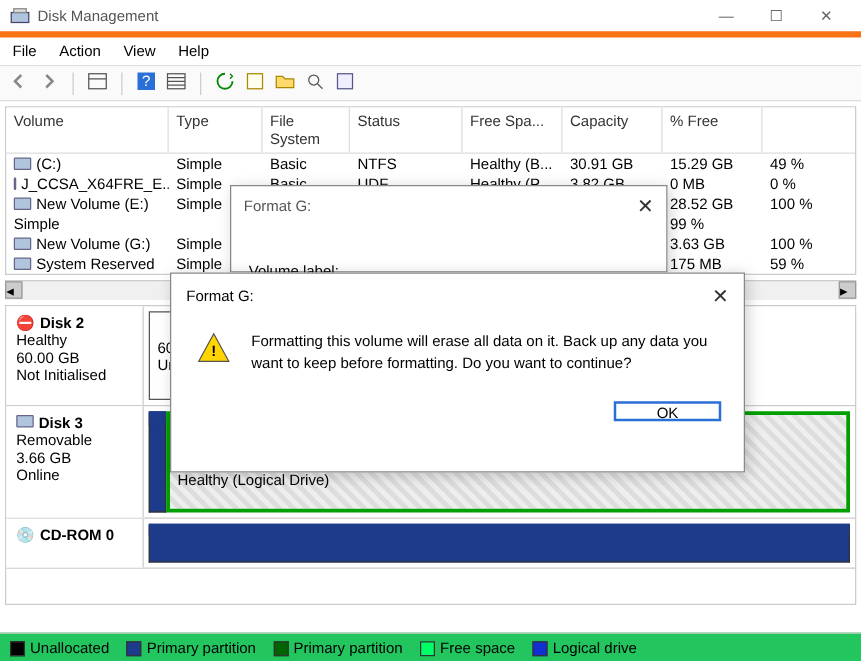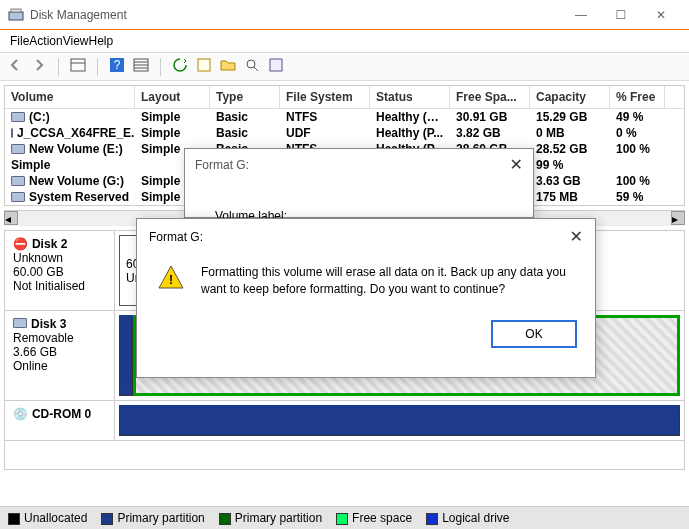--- a/index.html
+++ b/index.html
@@ -1,57 +1,57 @@
 <!DOCTYPE html>
 <html><head>
 <meta charset="utf-8">
 <style>
 * { box-sizing: border-box; margin: 0; padding: 0; font-family: "Segoe UI", Tahoma, sans-serif; font-size: 12px; }
 body { background: #fff; width: 689px; height: 529px; overflow: hidden; position: relative; }
-.titlebar { height: 30px; display: flex; align-items: center; padding: 0 8px; border-bottom: 1px solid #f97316; }
+.titlebar { height: 30px; display: flex; align-items: center; padding: 0 8px; border-bottom: 5px solid #f97316; }
 .titlebar .icon { width: 16px; height: 16px; margin-right: 6px; }
 .titlebar .title { flex: 1; color: #555; }
 .titlebar .win-btn { width: 40px; height: 28px; text-align: center; line-height: 28px; color: #666; }
-.menubar { display: flex; padding: 4px 10px; border-bottom: 1px solid #ddd; }
+.menubar { display: flex; gap: 18px; padding: 4px 10px; border-bottom: 1px solid #ddd; }
 .toolbar { display: flex; align-items: center; gap: 6px; padding: 3px 6px; border-bottom: 1px solid #ddd; background: #fafafa; }
 .toolbar .sep { width: 1px; height: 18px; background: #ccc; margin: 0 4px; }
 .toolbar svg { width: 18px; height: 18px; }
-.table-wrap { border: 1px solid #ccc; margin: 4px; font-weight: bold; }
+.table-wrap { border: 1px solid #ccc; margin: 4px; }
 .grid-head, .grid-row { display: grid; grid-template-columns: 130px 75px 70px 90px 80px 80px 80px 55px; }
 .grid-head { background: #fff; border-bottom: 1px solid #ddd; }
 .grid-head > div { padding: 4px 6px; border-right: 1px solid #ddd; color: #333; }
 .grid-row > div { padding: 1px 6px; white-space: nowrap; overflow: hidden; text-overflow: ellipsis; }
 .grid-row .volcell { display: flex; align-items: center; gap: 4px; }
 .vol-icon { width: 14px; height: 10px; background: #b0c4de; border: 1px solid #668; border-radius: 1px; display:inline-block; }
 .scroll-h { height: 16px; background: #f0f0f0; border-top: 1px solid #ccc; position: relative; margin: 0 4px; }
 .scroll-h .thumb { position:absolute; left:0; top:0; width:14px; height:14px; background:#ccc; border:1px solid #999;}
 .scroll-h .thumb.r{left:auto;right:0;}
 .graphical { margin: 4px; border: 1px solid #ccc; height: 240px; overflow: hidden; position: relative; }
 .disk-row { display: flex; border-bottom: 1px solid #ccc; height: 80px; }
 .disk-info { width: 110px; padding: 6px 8px; border-right: 1px solid #ccc; background: #fff; }
 .disk-info .dtitle { font-weight: bold; display:flex; align-items:center; gap:4px;}
 .disk-map { flex: 1; display: flex; padding: 4px; gap: 0; }
 .part { border: 1px solid #333; padding: 4px 6px; display:flex; flex-direction:column; justify-content:center; }
 .part.blue-top { border-top: 12px solid #1e3a8a; }
 .part.green-border { border: 3px solid #00a000; }
 .part.hatch { background: repeating-linear-gradient(45deg,#eee,#eee 4px,#ddd 4px,#ddd 8px); }
-.legend { position:absolute; bottom:0; left:0; right:0; display: flex; gap: 14px; padding: 4px 8px; border-top: 1px solid #ccc; background: #e5e5e5; font-size:11px;align-items:center;}
+.legend { position:absolute; bottom:0; left:0; right:0; display: flex; gap: 14px; padding: 4px 8px; border-top: 1px solid #ccc; background: #22c55e; font-size:11px;align-items:center;}
 .legend .sw { width: 12px; height: 12px; display: inline-block; margin-right: 4px; vertical-align: middle; border:1px solid #333;}
 .dialog { position: absolute; background: #fff; border: 1px solid #888; box-shadow: 2px 2px 12px rgba(0,0,0,.2); }
 .dlg1 { left: 184px; top: 148px; width: 350px; height: 70px; }
 .dlg1 .dlg-title { padding: 6px 10px; color: #555; display:flex; justify-content:space-between; align-items:center;}
-.dlg1 .field { display:flex; align-items:center; gap:36px; padding: 10px 14px; justify-content: center;}
+.dlg1 .field { display:flex; align-items:center; gap:36px; padding: 10px 14px;}
 .dlg1 input { border:1px solid #888; padding:2px 4px; width:180px;margin-top:32px;}
 .dlg2 { left: 136px; top: 218px; width: 460px; height: 160px; z-index: 10; }
 .dlg2 .dlg-title { padding: 8px 12px; display:flex; justify-content:space-between; align-items:center; font-size:13px;}
 .dlg2 .body { display:flex; padding: 10px 20px; gap: 16px;}
 .dlg2 .warn { width: 28px; height: 28px; }
 .dlg2 .msg { flex:1; line-height:1.4;}
 .dlg2 .btns { display:flex; justify-content:flex-end; gap: 12px; padding: 12px 18px;}
-.dlg2 button { width: 86px; height: 28px; border:1px solid #888; background:#e7e7e7;}
+.dlg2 button { width: 86px; height: 16px; border:1px solid #888; background:#e7e7e7;}
 .dlg2 button.primary { border:2px solid #2a6fd6; background:#fff;}
 .close-x { font-size:16px; font-weight:normal; color:#333; cursor:default;}
 </style>
 </head>
 <body>
 
 <div class="titlebar">
   <span class="icon">
     <svg viewBox="0 0 16 16">
         <rect x="1" y="5" width="14" height="8" fill="#b0c4de" stroke="#446"></rect>
@@ -110,21 +110,20 @@
         <line x1="11" y1="11" x2="15" y2="15" stroke="#555"></line>
       </svg></span>
   <span><svg viewBox="0 0 18 18">
         <rect x="3" y="3" width="12" height="12" fill="#eef" stroke="#558"></rect>
       </svg></span>
 </div>
 
 <div class="table-wrap">
   <div class="grid-head">
     <div>Volume</div>
-    <div>Layout</div>
     <div>Type</div>
     <div>File System</div>
     <div>Status</div>
     <div>Free Spa...</div>
     <div>Capacity</div>
     <div>% Free</div>
   </div>
   <div id="rows-container">
       <div class="grid-row">
         <div class="volcell">
@@ -207,21 +206,21 @@
   <div class="thumb r">▸</div>
 </div>
 
 <div class="graphical">
   <div class="disk-row">
     <div class="disk-info">
       <div class="dtitle">
           <span>⛔</span>
           <span>Disk 2</span>
         </div>
-      <div>Unknown</div>
+      <div>Healthy</div>
       <div>60.00 GB</div>
       <div>Not Initialised</div>
     </div>
     <div class="disk-map">
       <div class="part" style="width:70px;border:1px solid #555">
         <div>60</div>
         <div>Un</div>
       </div>
     </div>
   </div>

